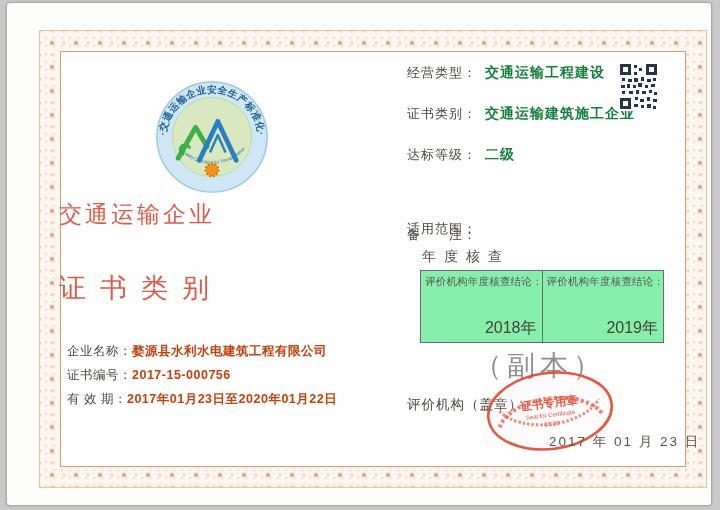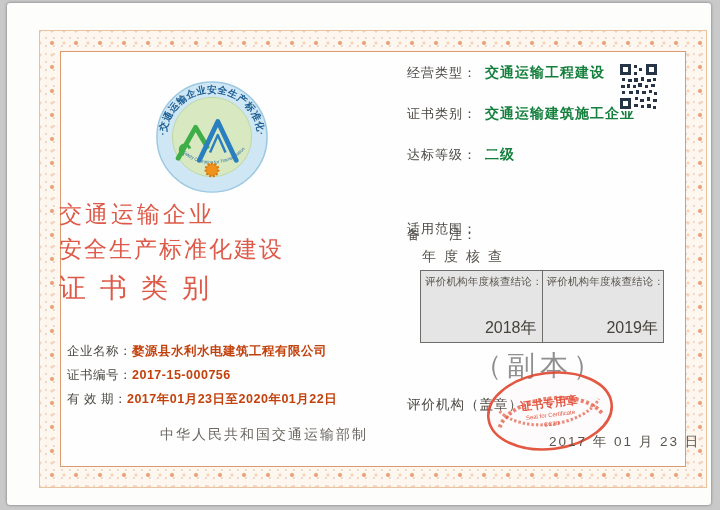--- a/index.html
+++ b/index.html
@@ -45,21 +45,21 @@
 
   
   .field{left:400px;white-space:nowrap;}
   .flabel{font-size:13px;color:#4b4843;letter-spacing:1px;}
   .fvalue{font-size:14px;color:#15803d;font-weight:bold;margin-left:8px;letter-spacing:1px;}
   .qr{left:612px;top:60px;width:39px;height:48px;}
   .annual-head{left:415px;top:245px;width:242px;text-align:left;font-size:14px;
                color:#56524b;letter-spacing:8px;}
   .annual-table{
     left:413px;top:267px;width:242px;height:71px;
-    border:1px solid #6f6d69;display:flex;background:#e5e5e5;
+    border:1px solid #6f6d69;display:flex;background:#86efac;
   }
   .cell{flex:1;position:relative;}
   .cell + .cell{border-left:1px solid #6f6d69;}
   .cell-label{position:absolute;left:4px;top:4px;font-size:10.5px;color:#59554e;
               letter-spacing:.2px;white-space:nowrap;}
   .cell-year{position:absolute;right:5px;bottom:3px;font-size:16px;color:#46423c;}
   .copy-mark{left:408px;top:344px;width:250px;text-align:center;font-size:28px;
              color:#8f8f8f;letter-spacing:5px;}
   .org-label{left:400px;top:393px;font-size:13.5px;color:#4b4843;letter-spacing:1px;}
   .seal{left:477px;top:366px;width:132px;height:84px;opacity:.9;transform:rotate(-7deg);}
@@ -90,33 +90,31 @@
         </text>
         <path d="M25 82 L43 50 L55 70" fill="none" stroke="#3fae49" stroke-width="5" stroke-linejoin="round" stroke-linecap="round"></path>
         <path d="M31 78 a5 5 0 1 1 6 -6" fill="none" stroke="#3fae49" stroke-width="3"></path>
         <path d="M47 84 L66 44 L85 84" fill="none" stroke="#2a7fc0" stroke-width="5" stroke-linejoin="round" stroke-linecap="round"></path>
         <path d="M58 76 L66 58 L74 76" fill="none" stroke="#2a7fc0" stroke-width="2.5" stroke-linejoin="round"></path>
         <circle cx="60" cy="94" r="6.5" fill="#f0931e" stroke="#d97a10" stroke-width="2.5" stroke-dasharray="2 1.6"></circle>
       </svg>
     </div>
 
     <div class="abs title t1">交通运输企业</div>
-    <div class="abs title t2">安全生产标准化建设</div>
     <div class="abs title t3">证书类别</div>
 
     <div class="abs inforow" style="top:340px;">
       <span>企业名称：</span><b>婺源县水利水电建筑工程有限公司</b>
     </div>
     <div class="abs inforow" style="top:364px;">
       <span>证书编号：</span><b>2017-15-000756</b>
     </div>
     <div class="abs inforow" style="top:388px;">
       <span>有 效 期：</span><b>2017年01月23日至2020年01月22日</b>
     </div>
-    <div class="abs issuer">中华人民共和国交通运输部制</div>
 
     <div class="abs field" style="top:60px;">
       <span class="flabel">经营类型：</span><span class="fvalue">交通运输工程建设</span>
     </div>
     <div class="abs field" style="top:101px;">
       <span class="flabel">证书类别：</span><span class="fvalue">交通运输建筑施工企业</span>
     </div>
     <div class="abs field" style="top:142px;">
       <span class="flabel">达标等级：</span><span class="fvalue">二级</span>
     </div>

